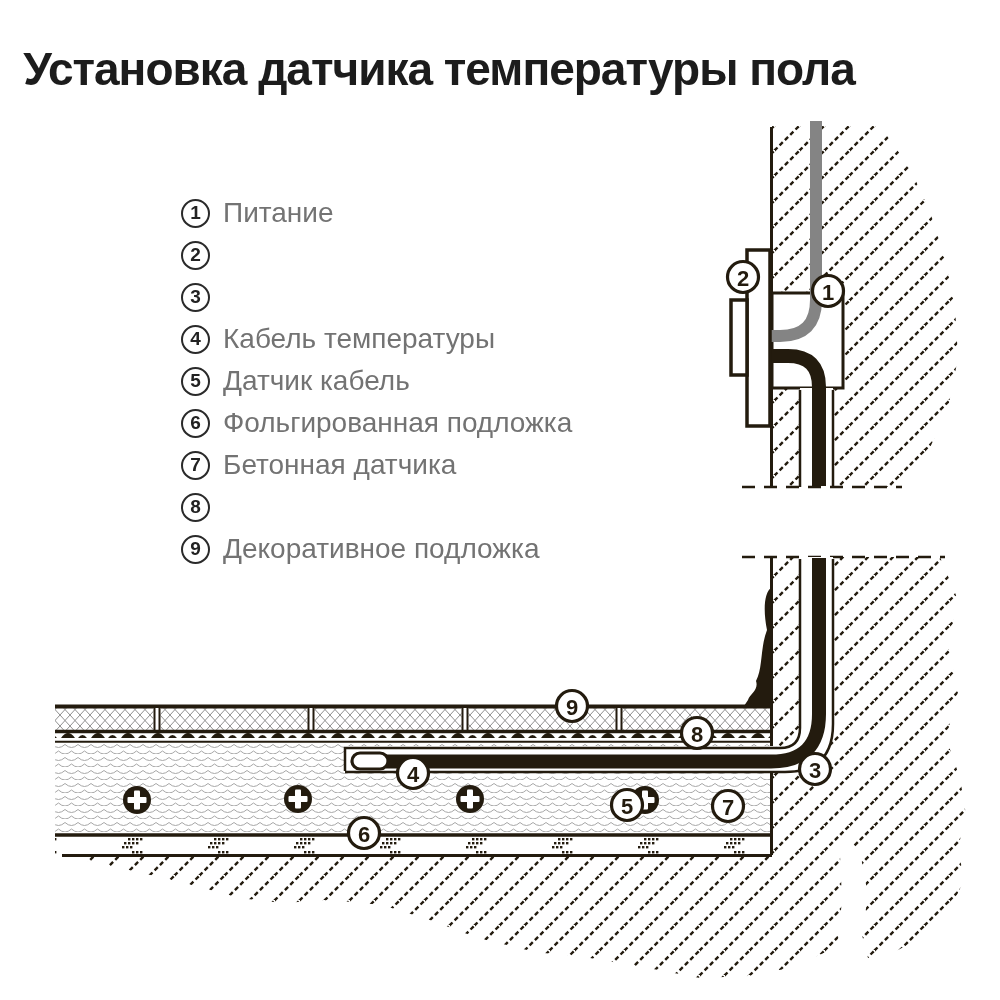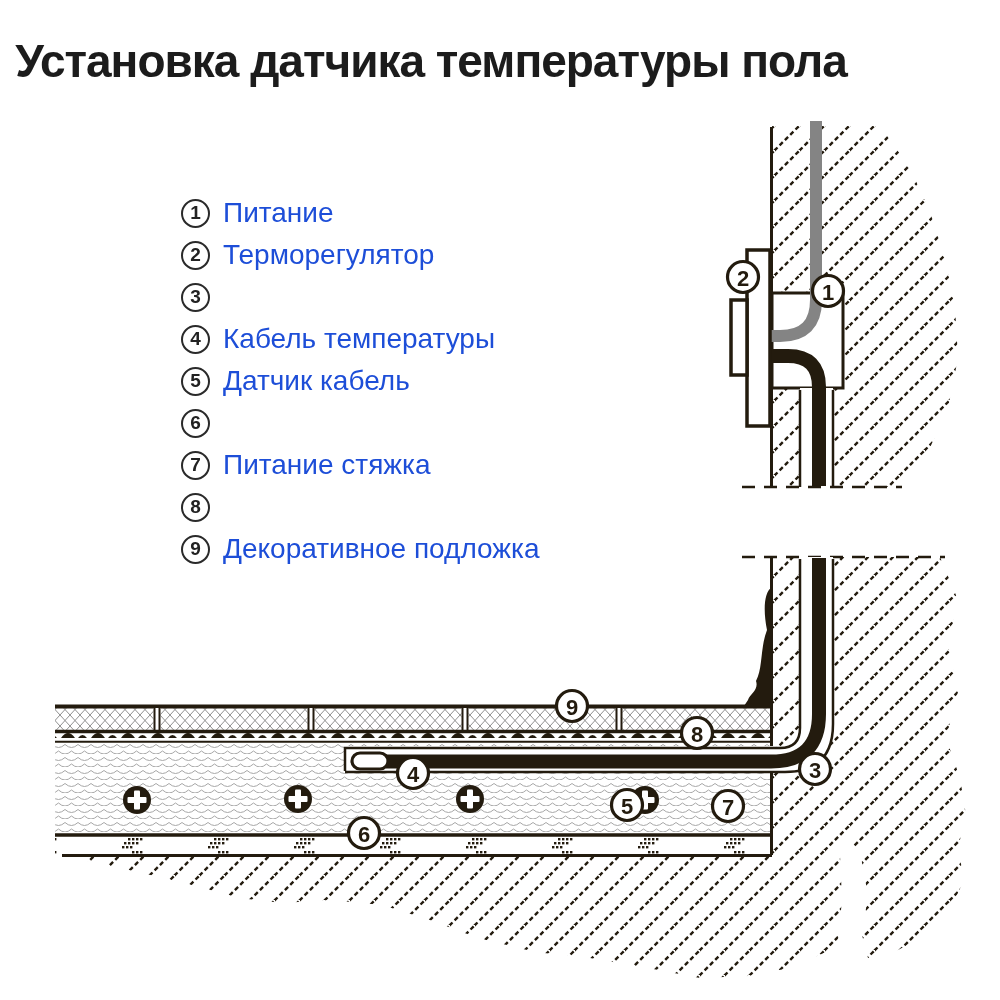--- a/index.html
+++ b/index.html
@@ -1,76 +1,76 @@
 <!DOCTYPE html>
 <html><head>
 <meta charset="utf-8">
 <style>
   html,body{margin:0;padding:0;background:#ffffff;}
   .stage{
     position:relative;width:1000px;height:1000px;background:#ffffff;overflow:hidden;
     font-family:"Liberation Sans",sans-serif;
   }
   .title{
-    position:absolute;left:0;top:30px;width:854px;margin:4px;
+    position:absolute;left:0;top:30px;width:854px;margin:12px;
     text-align:center;font-size:46px;font-weight:700;letter-spacing:-1px;
     color:#1c1c1c;
   }
   .legend{
     position:absolute;left:181px;top:192px;margin:0;padding:0;list-style:none;
   }
   .legend li{
     display:flex;align-items:center;height:42px;white-space:nowrap;
   }
   .lnum{
     flex:0 0 auto;width:29px;height:29px;border:2.5px solid #2a2a2a;border-radius:50%;
     box-sizing:border-box;display:flex;align-items:center;justify-content:center;
     font-size:19px;font-weight:700;color:#222;
   }
   .llabel{
-    margin-left:13px;font-size:28px;color:#1d4ed8;
+    margin-left:13px;font-size:28px;color:#737373;
   }
   svg.diagram{position:absolute;left:0;top:0;}
   .callout-num{
     font-family:"Liberation Sans",sans-serif;font-size:22px;font-weight:700;fill:#231b0e;
   }
 </style>
 </head>
 <body>
 
 <div class="stage">
 
   <h1 class="title">Установка датчика температуры пола</h1>
 
   <ul class="legend">
     <li>
       <span class="lnum">1</span>
       <span class="llabel">Питание</span>
     </li>
     <li>
       <span class="lnum">2</span>
-      <span class="llabel">Терморегулятор</span>
     </li>
     <li>
       <span class="lnum">3</span>
     </li>
     <li>
       <span class="lnum">4</span>
       <span class="llabel">Кабель температуры</span>
     </li>
     <li>
       <span class="lnum">5</span>
       <span class="llabel">Датчик кабель</span>
     </li>
     <li>
       <span class="lnum">6</span>
+      <span class="llabel">Фольгированная подложка</span>
     </li>
     <li>
       <span class="lnum">7</span>
-      <span class="llabel">Питание стяжка</span>
+      <span class="llabel">Бетонная датчика</span>
     </li>
     <li>
       <span class="lnum">8</span>
     </li>
     <li>
       <span class="lnum">9</span>
       <span class="llabel">Декоративное подложка</span>
     </li>
   </ul>
 

